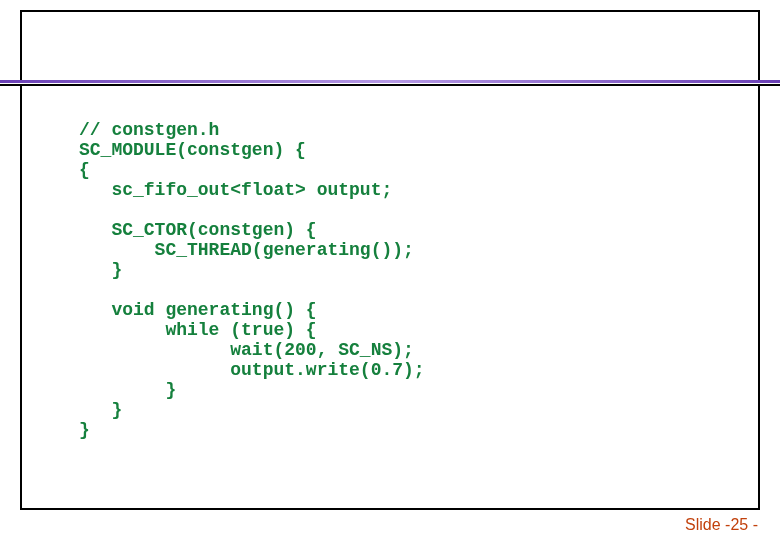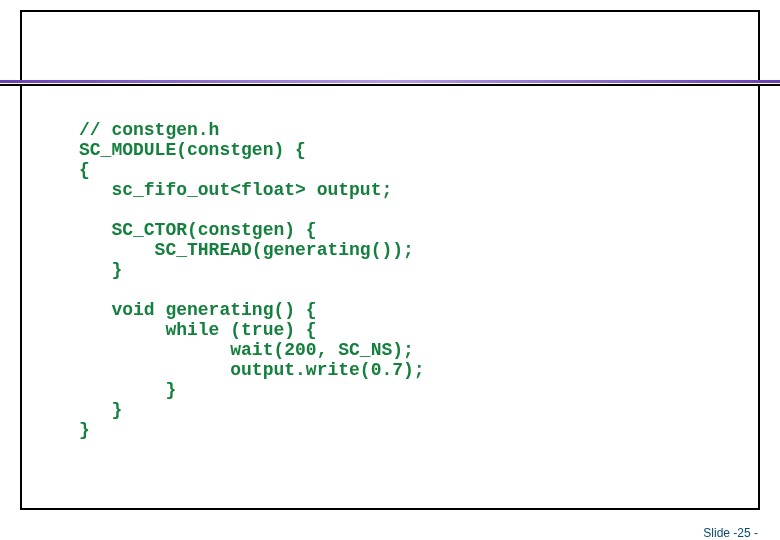--- a/index.html
+++ b/index.html
@@ -63,23 +63,23 @@
     font-size: 18px;
     line-height: 20px;
     font-weight: bold;
     color: #15803d;
     white-space: pre;
     margin-left: 27px;
   }
   .footer {
     position: absolute;
     right: 22px;
-    bottom: 0;
-    font-size: 12px;
-    color: #0c4a6e;
+    bottom: 6px;
+    font-size: 16px;
+    color: #c2410c;
   }
 </style>
 </head>
 <body>
 
 <div class="slide">
   <div class="slide-frame"></div>
 
 
   <div class="divider">

